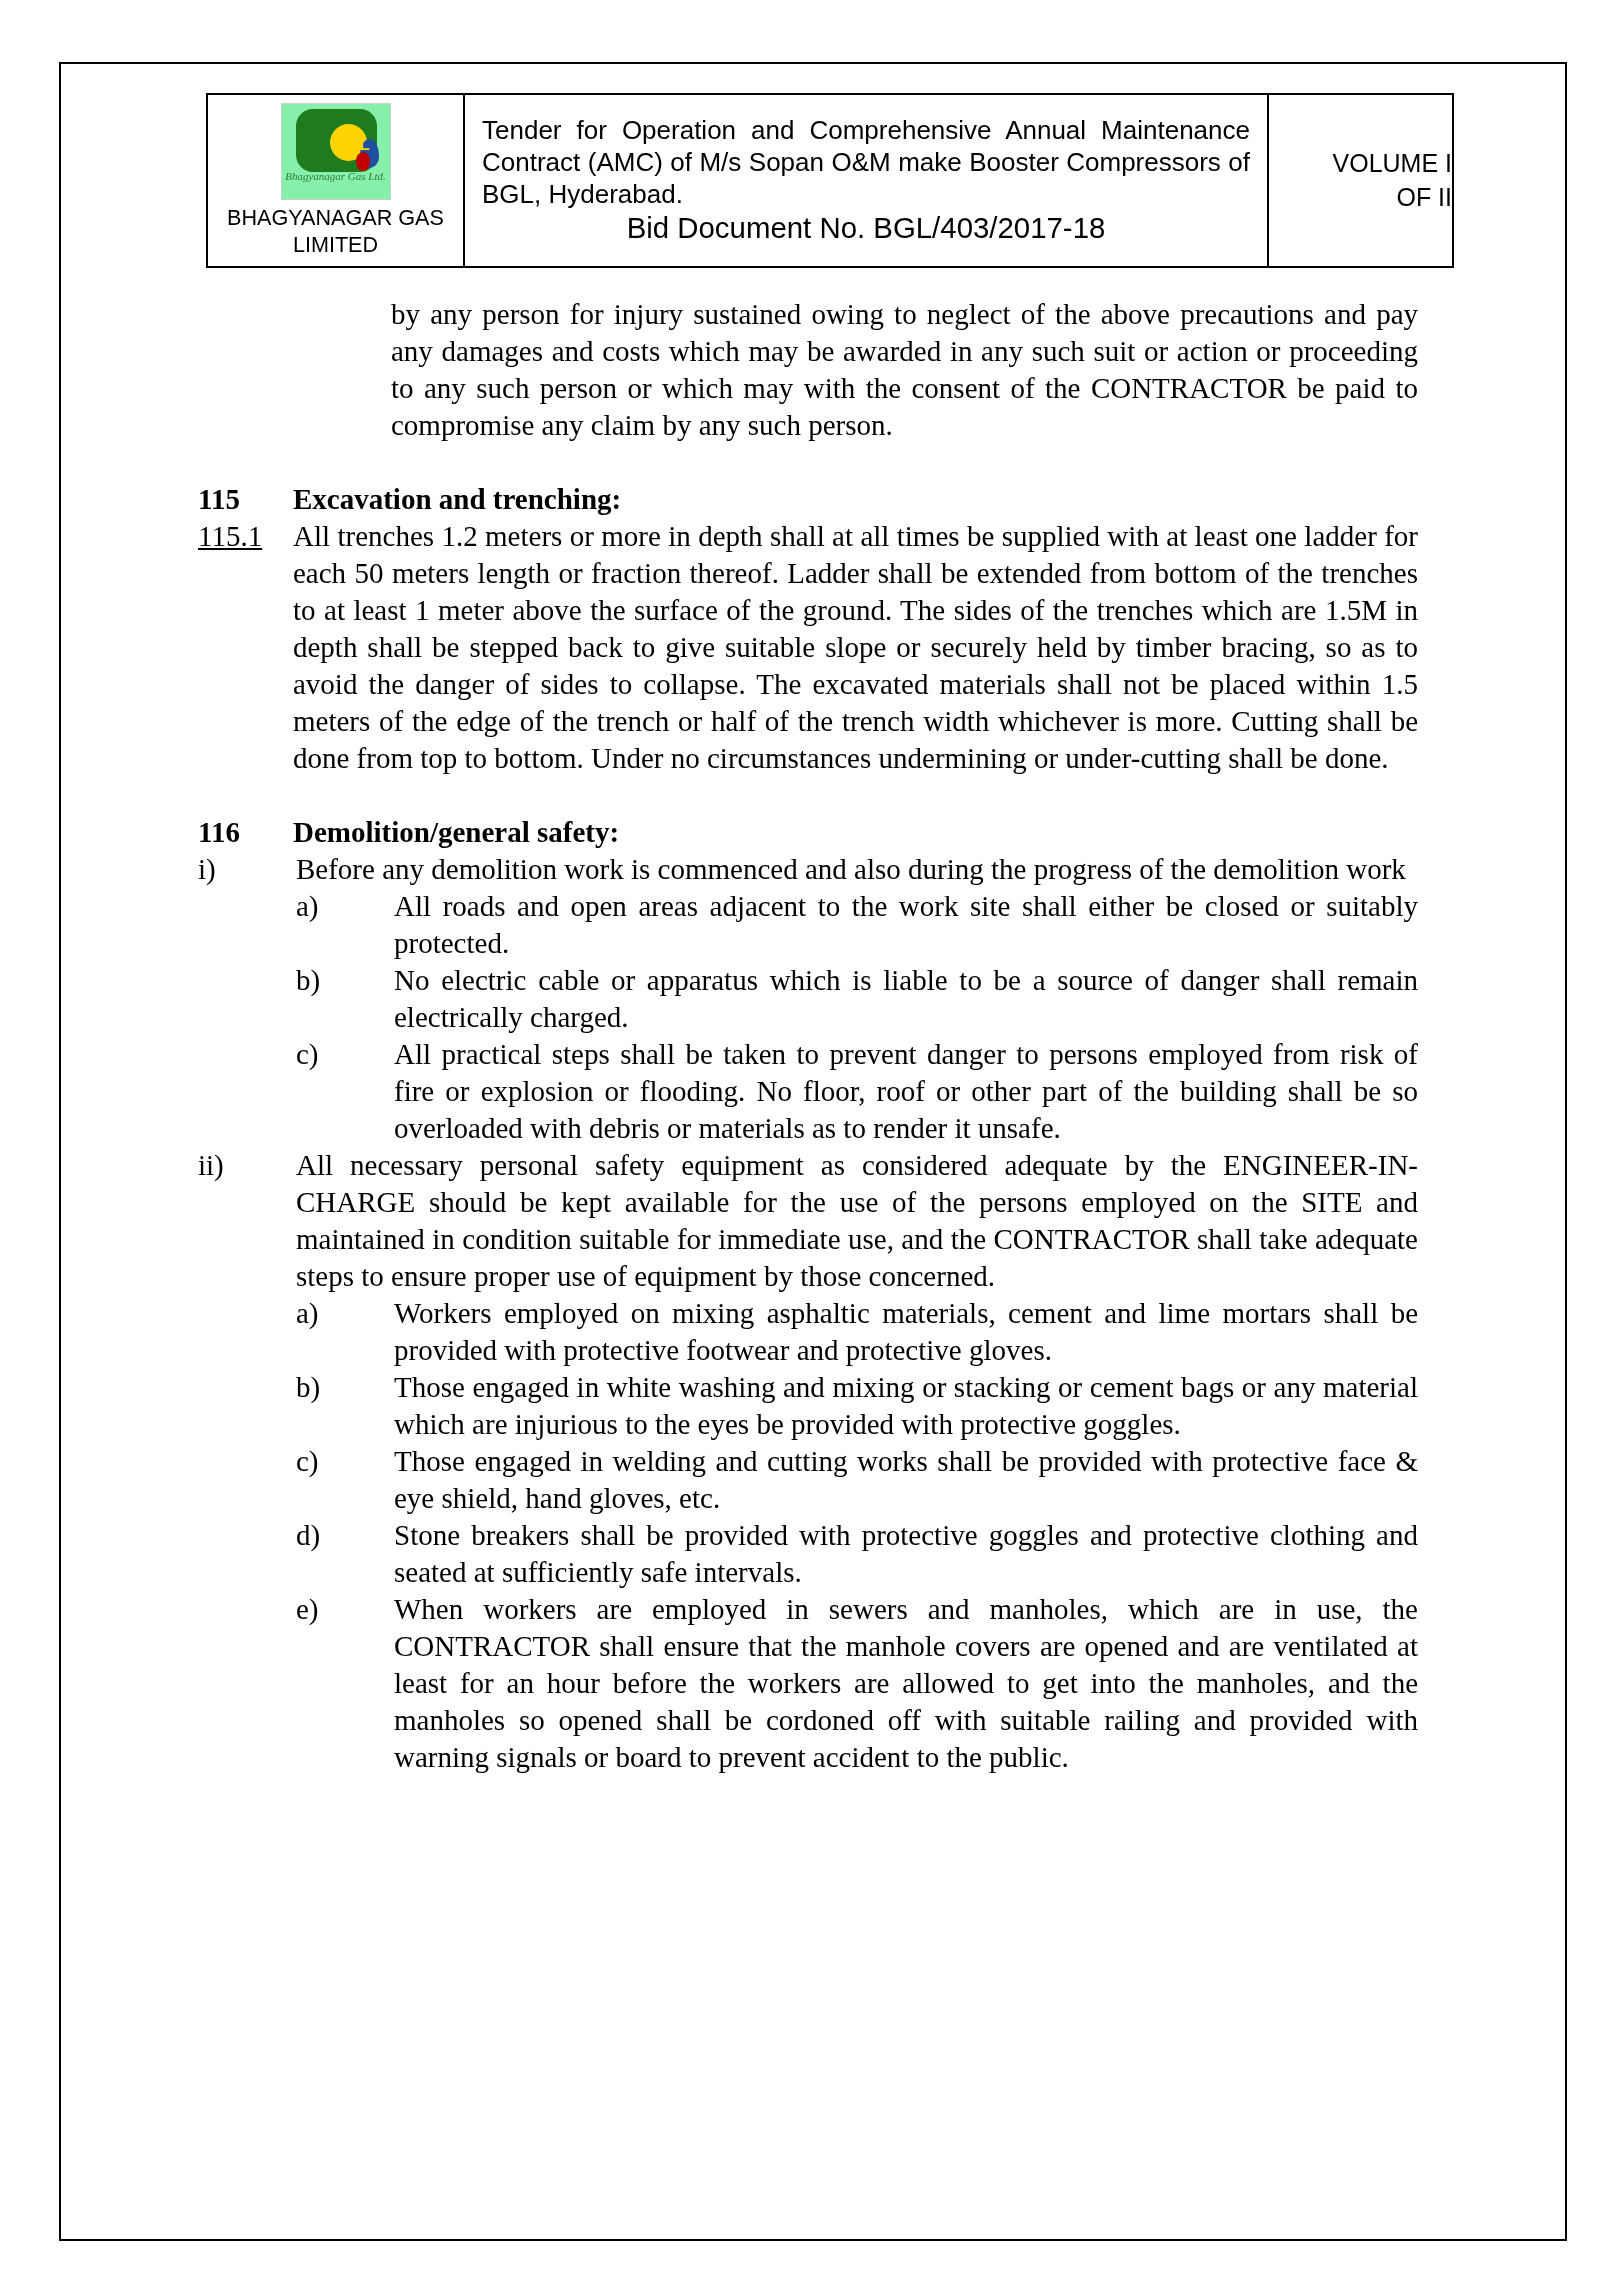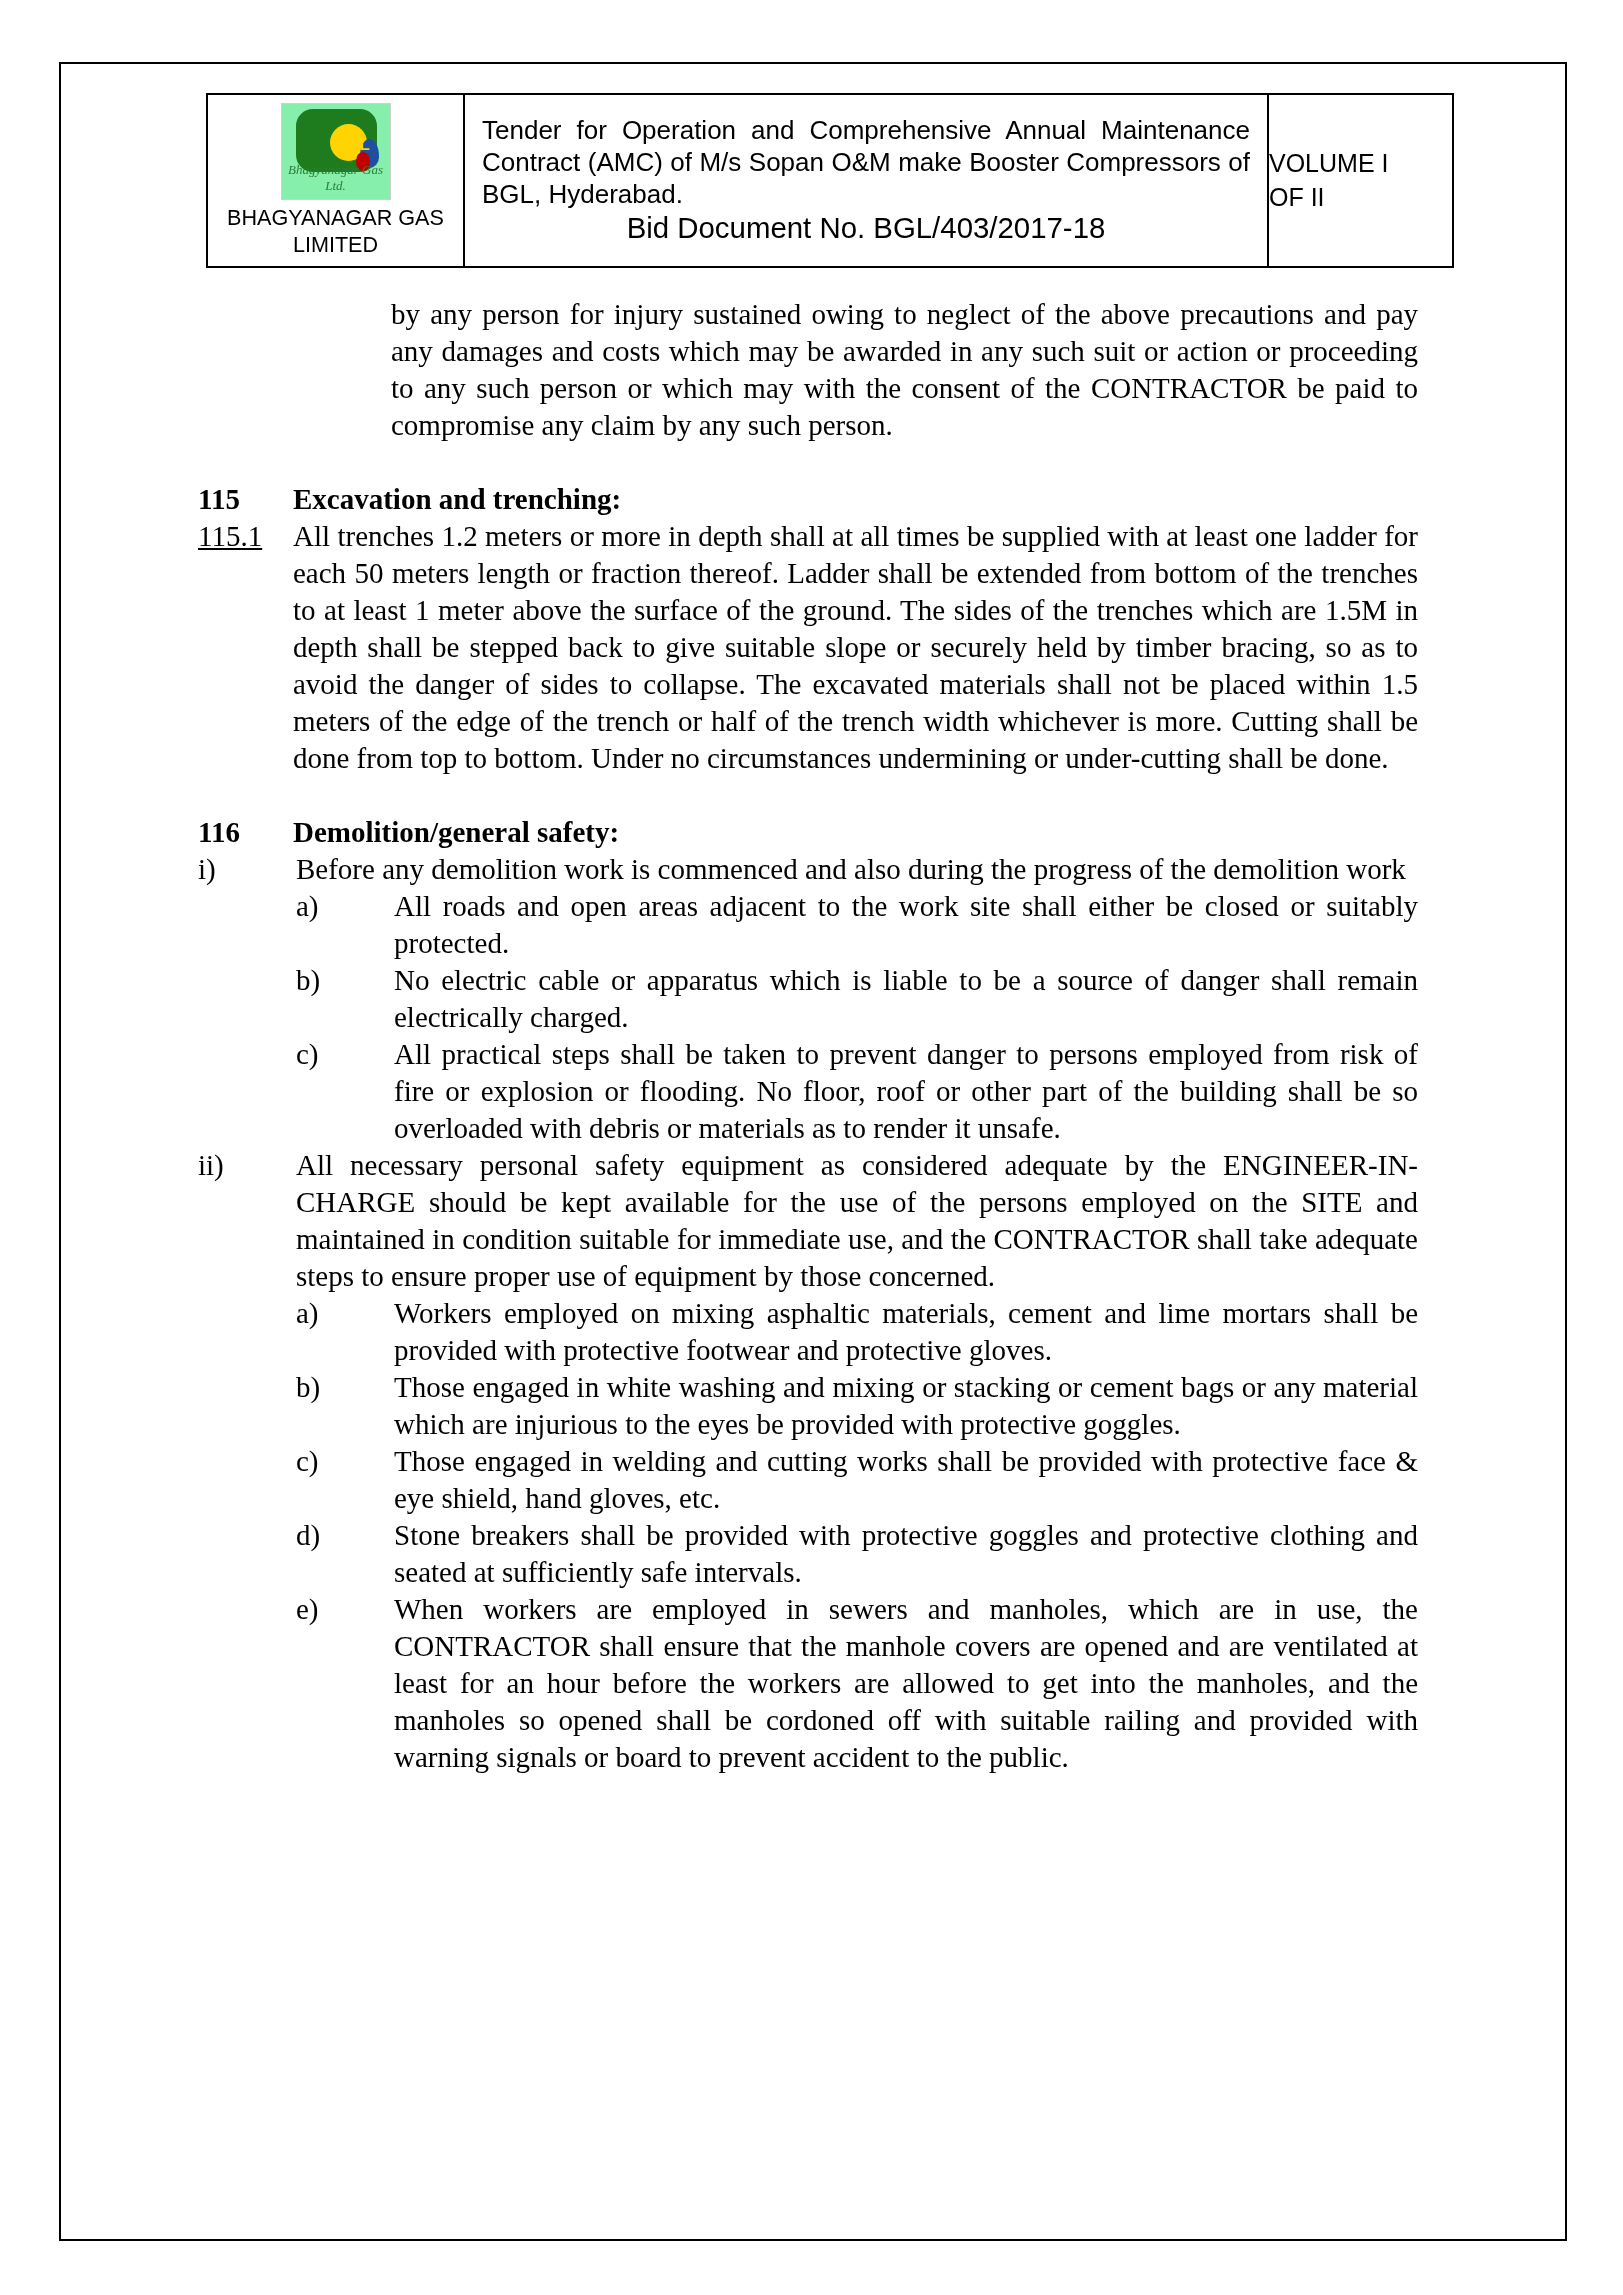--- a/index.html
+++ b/index.html
@@ -20,21 +20,21 @@
 
   
   .header-table {
     border-collapse: collapse;
     margin: 29.4px 0 0 145px;
     table-layout: fixed;
   }
   .header-table td { border: 2px solid #000; vertical-align: middle; }
   .logo-cell  { width: 257px; text-align: center; padding: 7.9px 6.5px; }
   .title-cell { width: 804px; padding: 6.5px 17px; font-family: "Liberation Sans", sans-serif; }
-  .volume-cell{ width: 185px; text-align: left;
+  .volume-cell{ width: 185px; text-align: right;
                 font-family: "Liberation Sans", sans-serif; font-size: 25px; line-height: 1.35; }
 
   .title-main { font-size: 26px; line-height: 1.22; text-align: justify; }
   .title-bid  { font-size: 29.4px; line-height: 1.22; text-align: center; }
 
   
   .logo-frame {
     width: 110px; height: 97px; margin: 0 auto;
     border: 1.3px solid #c9d4c9; position: relative; background: #86efac;
   }
@@ -53,22 +53,22 @@
   .emblem-flame-red {
     position: absolute; left: 60px; top: 43px; width: 14.4px; height: 18.3px;
     background: #c00000; border-radius: 50%;
   }
   .logo-bgl {
     position: absolute; left: 34px; bottom: 17px; width: 43px;
     text-align: center; font-family: "Liberation Sans", sans-serif;
     font-weight: bold; font-size: 17px; color: #ffd400; letter-spacing: 1.3px;
   }
   .logo-caption {
-    position: absolute; left: 0; right: 0; bottom: 5px;
-    font-size: 13px; color: #2e7d32; font-style: italic;
+    position: absolute; left: 0; right: 0; bottom: 17px;
+    font-size: 11px; color: #2e7d32; font-style: italic;
   }
   .org-name {
     margin-top: 5.2px;
     font-family: "Liberation Sans", sans-serif;
     font-size: 21.6px; line-height: 1.22; color: #000;
   }
 
   
   .content {
     margin: 27.5px 147px 0 137px; 

